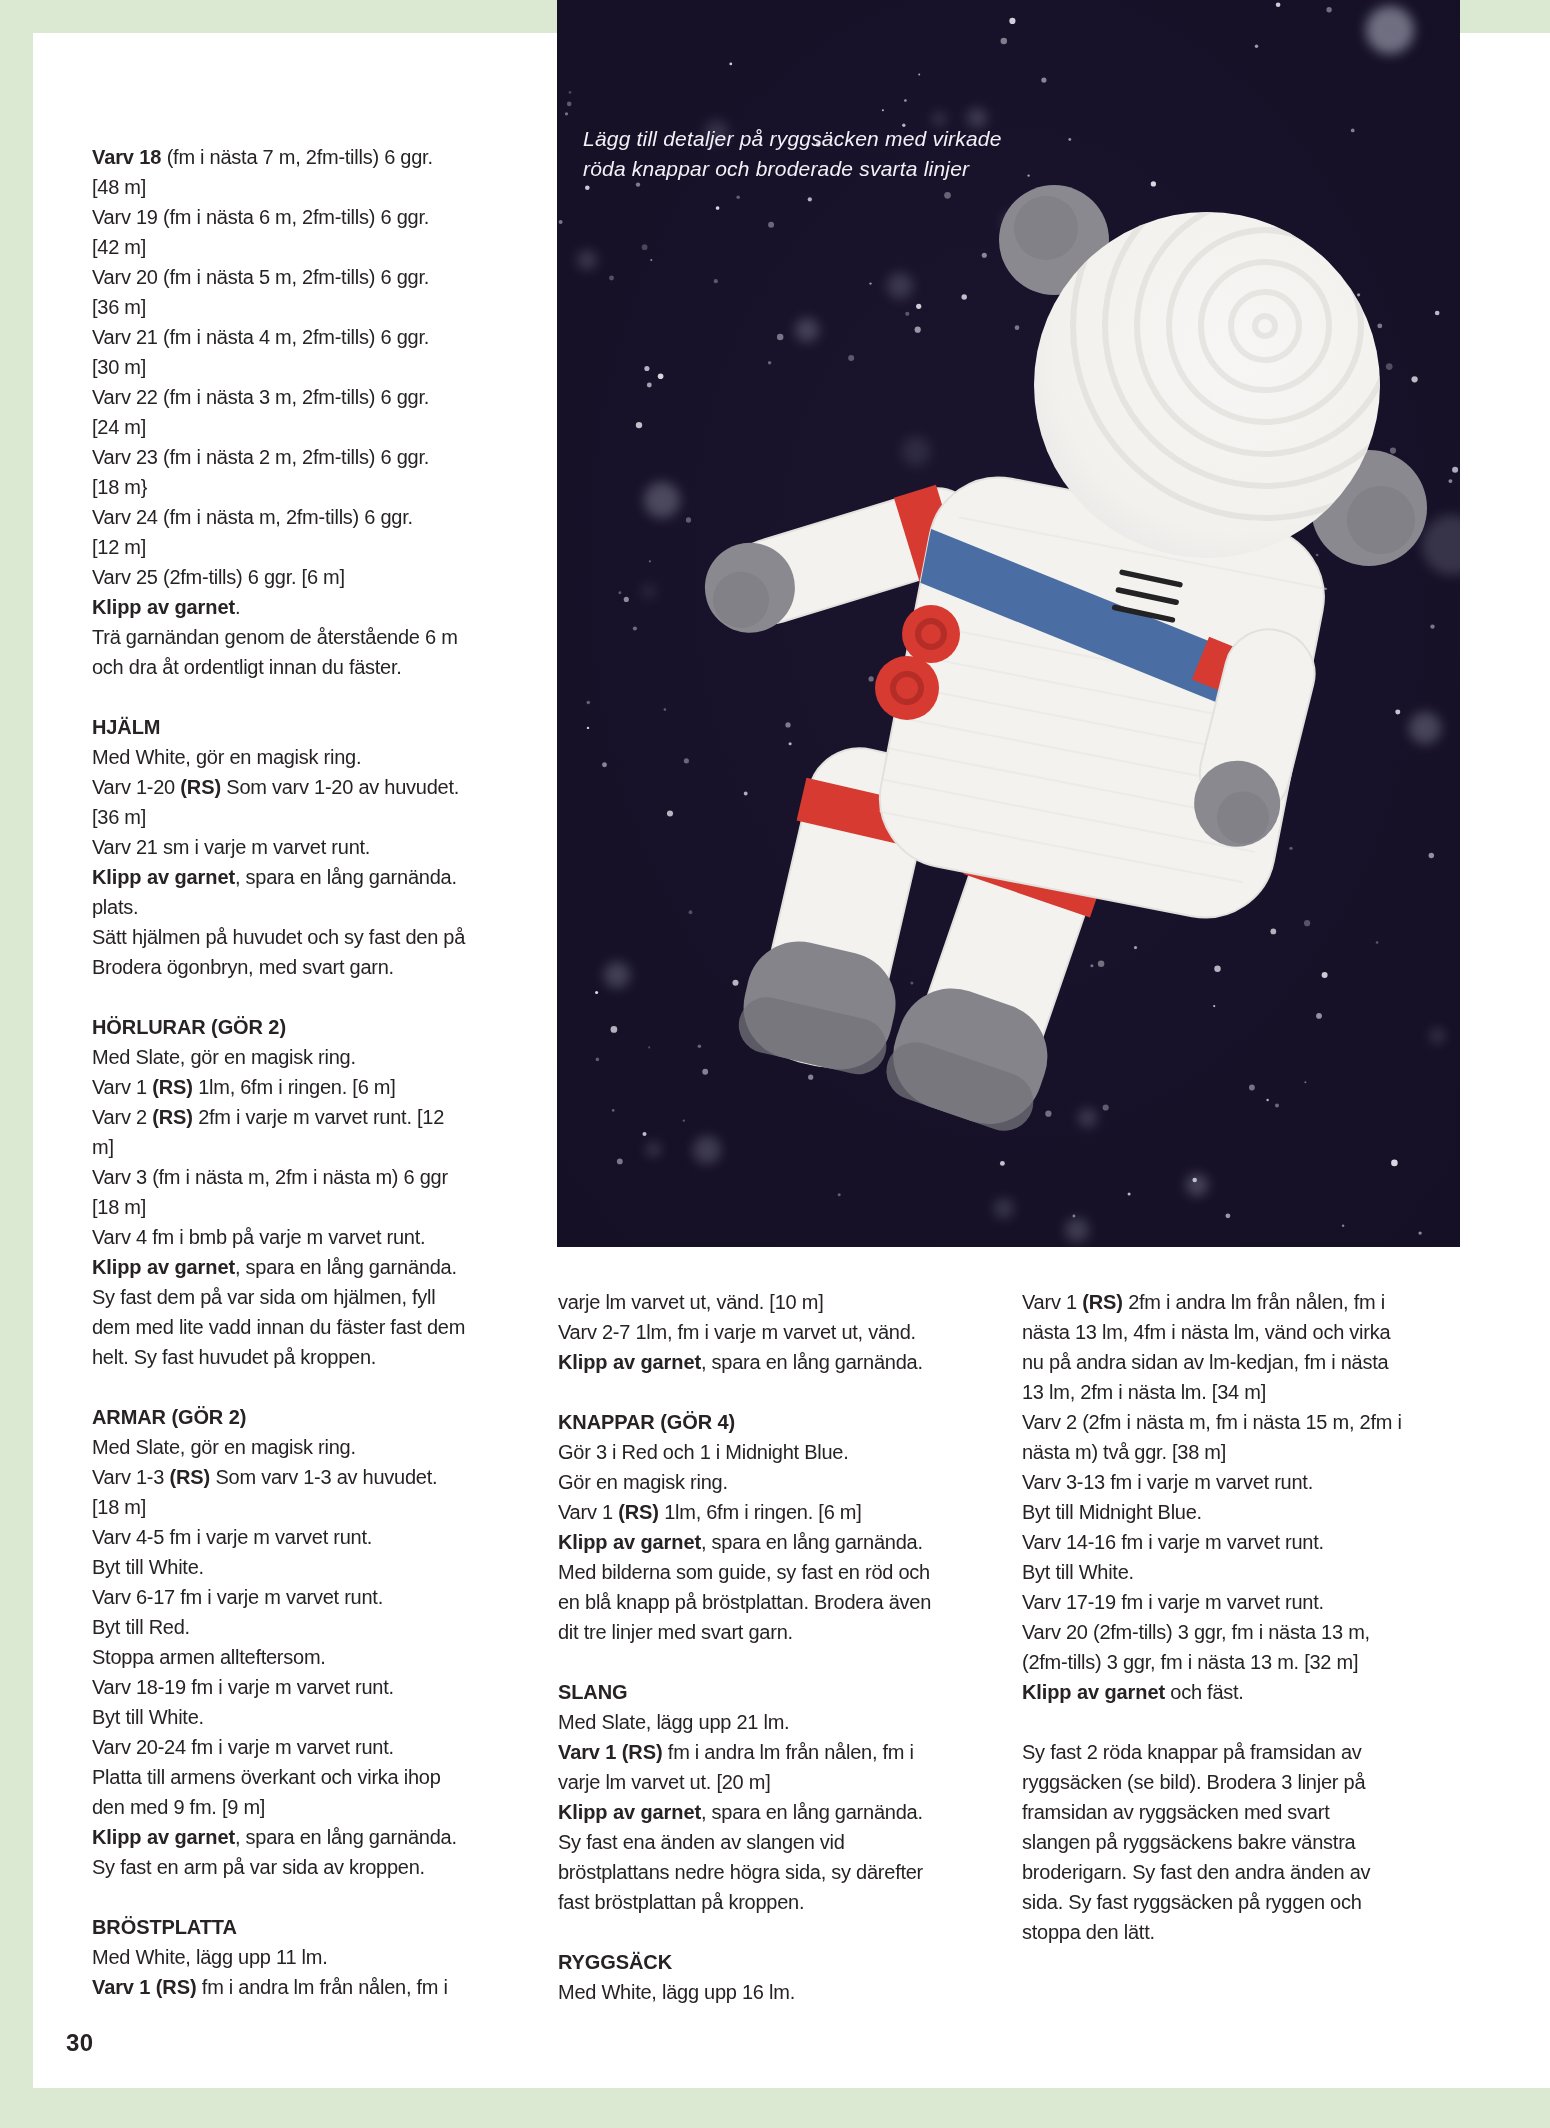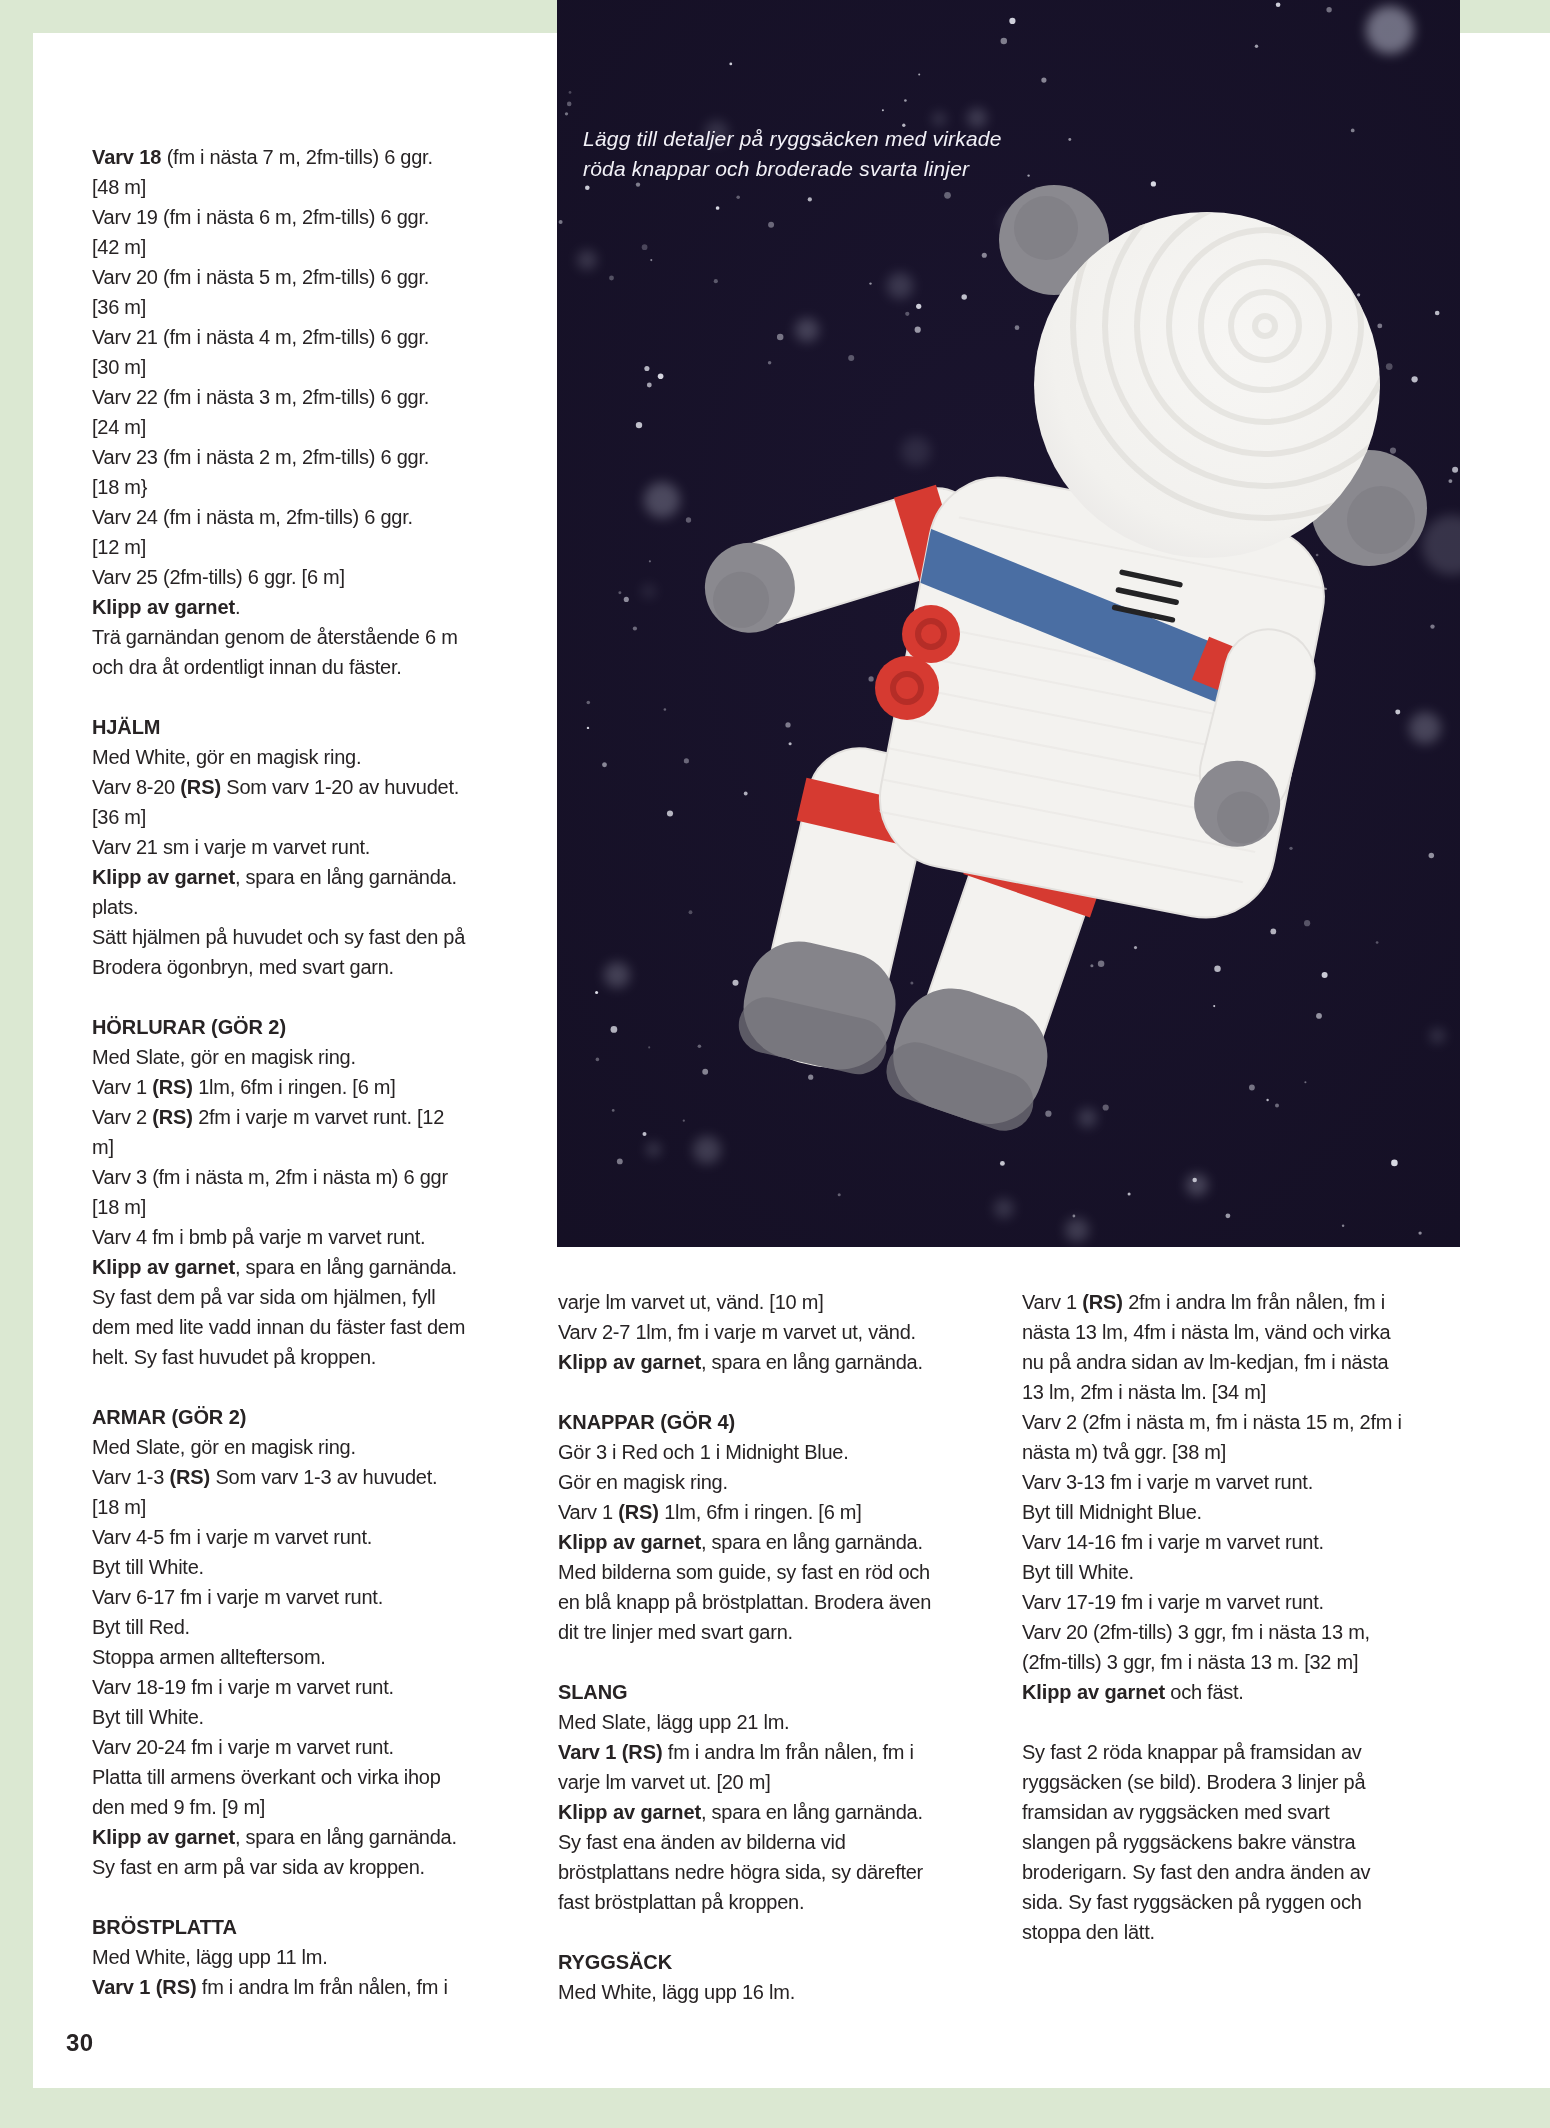--- a/index.html
+++ b/index.html
@@ -49,21 +49,21 @@
     <div class="tline"><span>[18 m}</span></div>
     <div class="tline"><span>Varv 24 (fm i nästa m, 2fm-tills) 6 ggr.</span></div>
     <div class="tline"><span>[12 m]</span></div>
     <div class="tline"><span>Varv 25 (2fm-tills) 6 ggr. [6 m]</span></div>
     <div class="tline"><span class="bold">Klipp av garnet</span><span>.</span></div>
     <div class="tline"><span>Trä garnändan genom de återstående 6 m</span></div>
     <div class="tline"><span>och dra åt ordentligt innan du fäster.</span></div>
     <div class="tline">&nbsp;</div>
     <div class="tline"><span class="bold">HJÄLM</span></div>
     <div class="tline"><span>Med White, gör en magisk ring.</span></div>
-    <div class="tline"><span>Varv 8-20 </span><span class="bold">(RS)</span><span> Som varv 1-20 av huvudet.</span></div>
+    <div class="tline"><span>Varv 1-20 </span><span class="bold">(RS)</span><span> Som varv 1-20 av huvudet.</span></div>
     <div class="tline"><span>[36 m]</span></div>
     <div class="tline"><span>Varv 21 sm i varje m varvet runt.</span></div>
     <div class="tline"><span class="bold">Klipp av garnet</span><span>, spara en lång garnända.</span></div>
     <div class="tline"><span>plats.</span></div>
     <div class="tline"><span>Sätt hjälmen på huvudet och sy fast den på</span></div>
     <div class="tline"><span>Brodera ögonbryn, med svart garn.</span></div>
     <div class="tline">&nbsp;</div>
     <div class="tline"><span class="bold">HÖRLURAR (GÖR 2)</span></div>
     <div class="tline"><span>Med Slate, gör en magisk ring.</span></div>
     <div class="tline"><span>Varv 1 </span><span class="bold">(RS)</span><span> 1lm, 6fm i ringen. [6 m]</span></div>
@@ -110,21 +110,21 @@
     <div class="tline"><span class="bold">Klipp av garnet</span><span>, spara en lång garnända.</span></div>
     <div class="tline"><span>Med bilderna som guide, sy fast en röd och</span></div>
     <div class="tline"><span>en blå knapp på bröstplattan. Brodera även</span></div>
     <div class="tline"><span>dit tre linjer med svart garn.</span></div>
     <div class="tline">&nbsp;</div>
     <div class="tline"><span class="bold">SLANG</span></div>
     <div class="tline"><span>Med Slate, lägg upp 21 lm.</span></div>
     <div class="tline"><span class="bold">Varv 1 (RS)</span><span> fm i andra lm från nålen, fm i</span></div>
     <div class="tline"><span>varje lm varvet ut. [20 m]</span></div>
     <div class="tline"><span class="bold">Klipp av garnet</span><span>, spara en lång garnända.</span></div>
-    <div class="tline"><span>Sy fast ena änden av bilderna vid</span></div>
+    <div class="tline"><span>Sy fast ena änden av slangen vid</span></div>
     <div class="tline"><span>bröstplattans nedre högra sida, sy därefter</span></div>
     <div class="tline"><span>fast bröstplattan på kroppen.</span></div>
     <div class="tline">&nbsp;</div>
     <div class="tline"><span class="bold">RYGGSÄCK</span></div>
     <div class="tline"><span>Med White, lägg upp 16 lm.</span></div>
   </div>
 <div class="col" id="col-right">
     <div class="tline"><span>Varv 1 </span><span class="bold">(RS)</span><span> 2fm i andra lm från nålen, fm i</span></div>
     <div class="tline"><span>nästa 13 lm, 4fm i nästa lm, vänd och virka</span></div>
     <div class="tline"><span>nu på andra sidan av lm-kedjan, fm i nästa</span></div>

